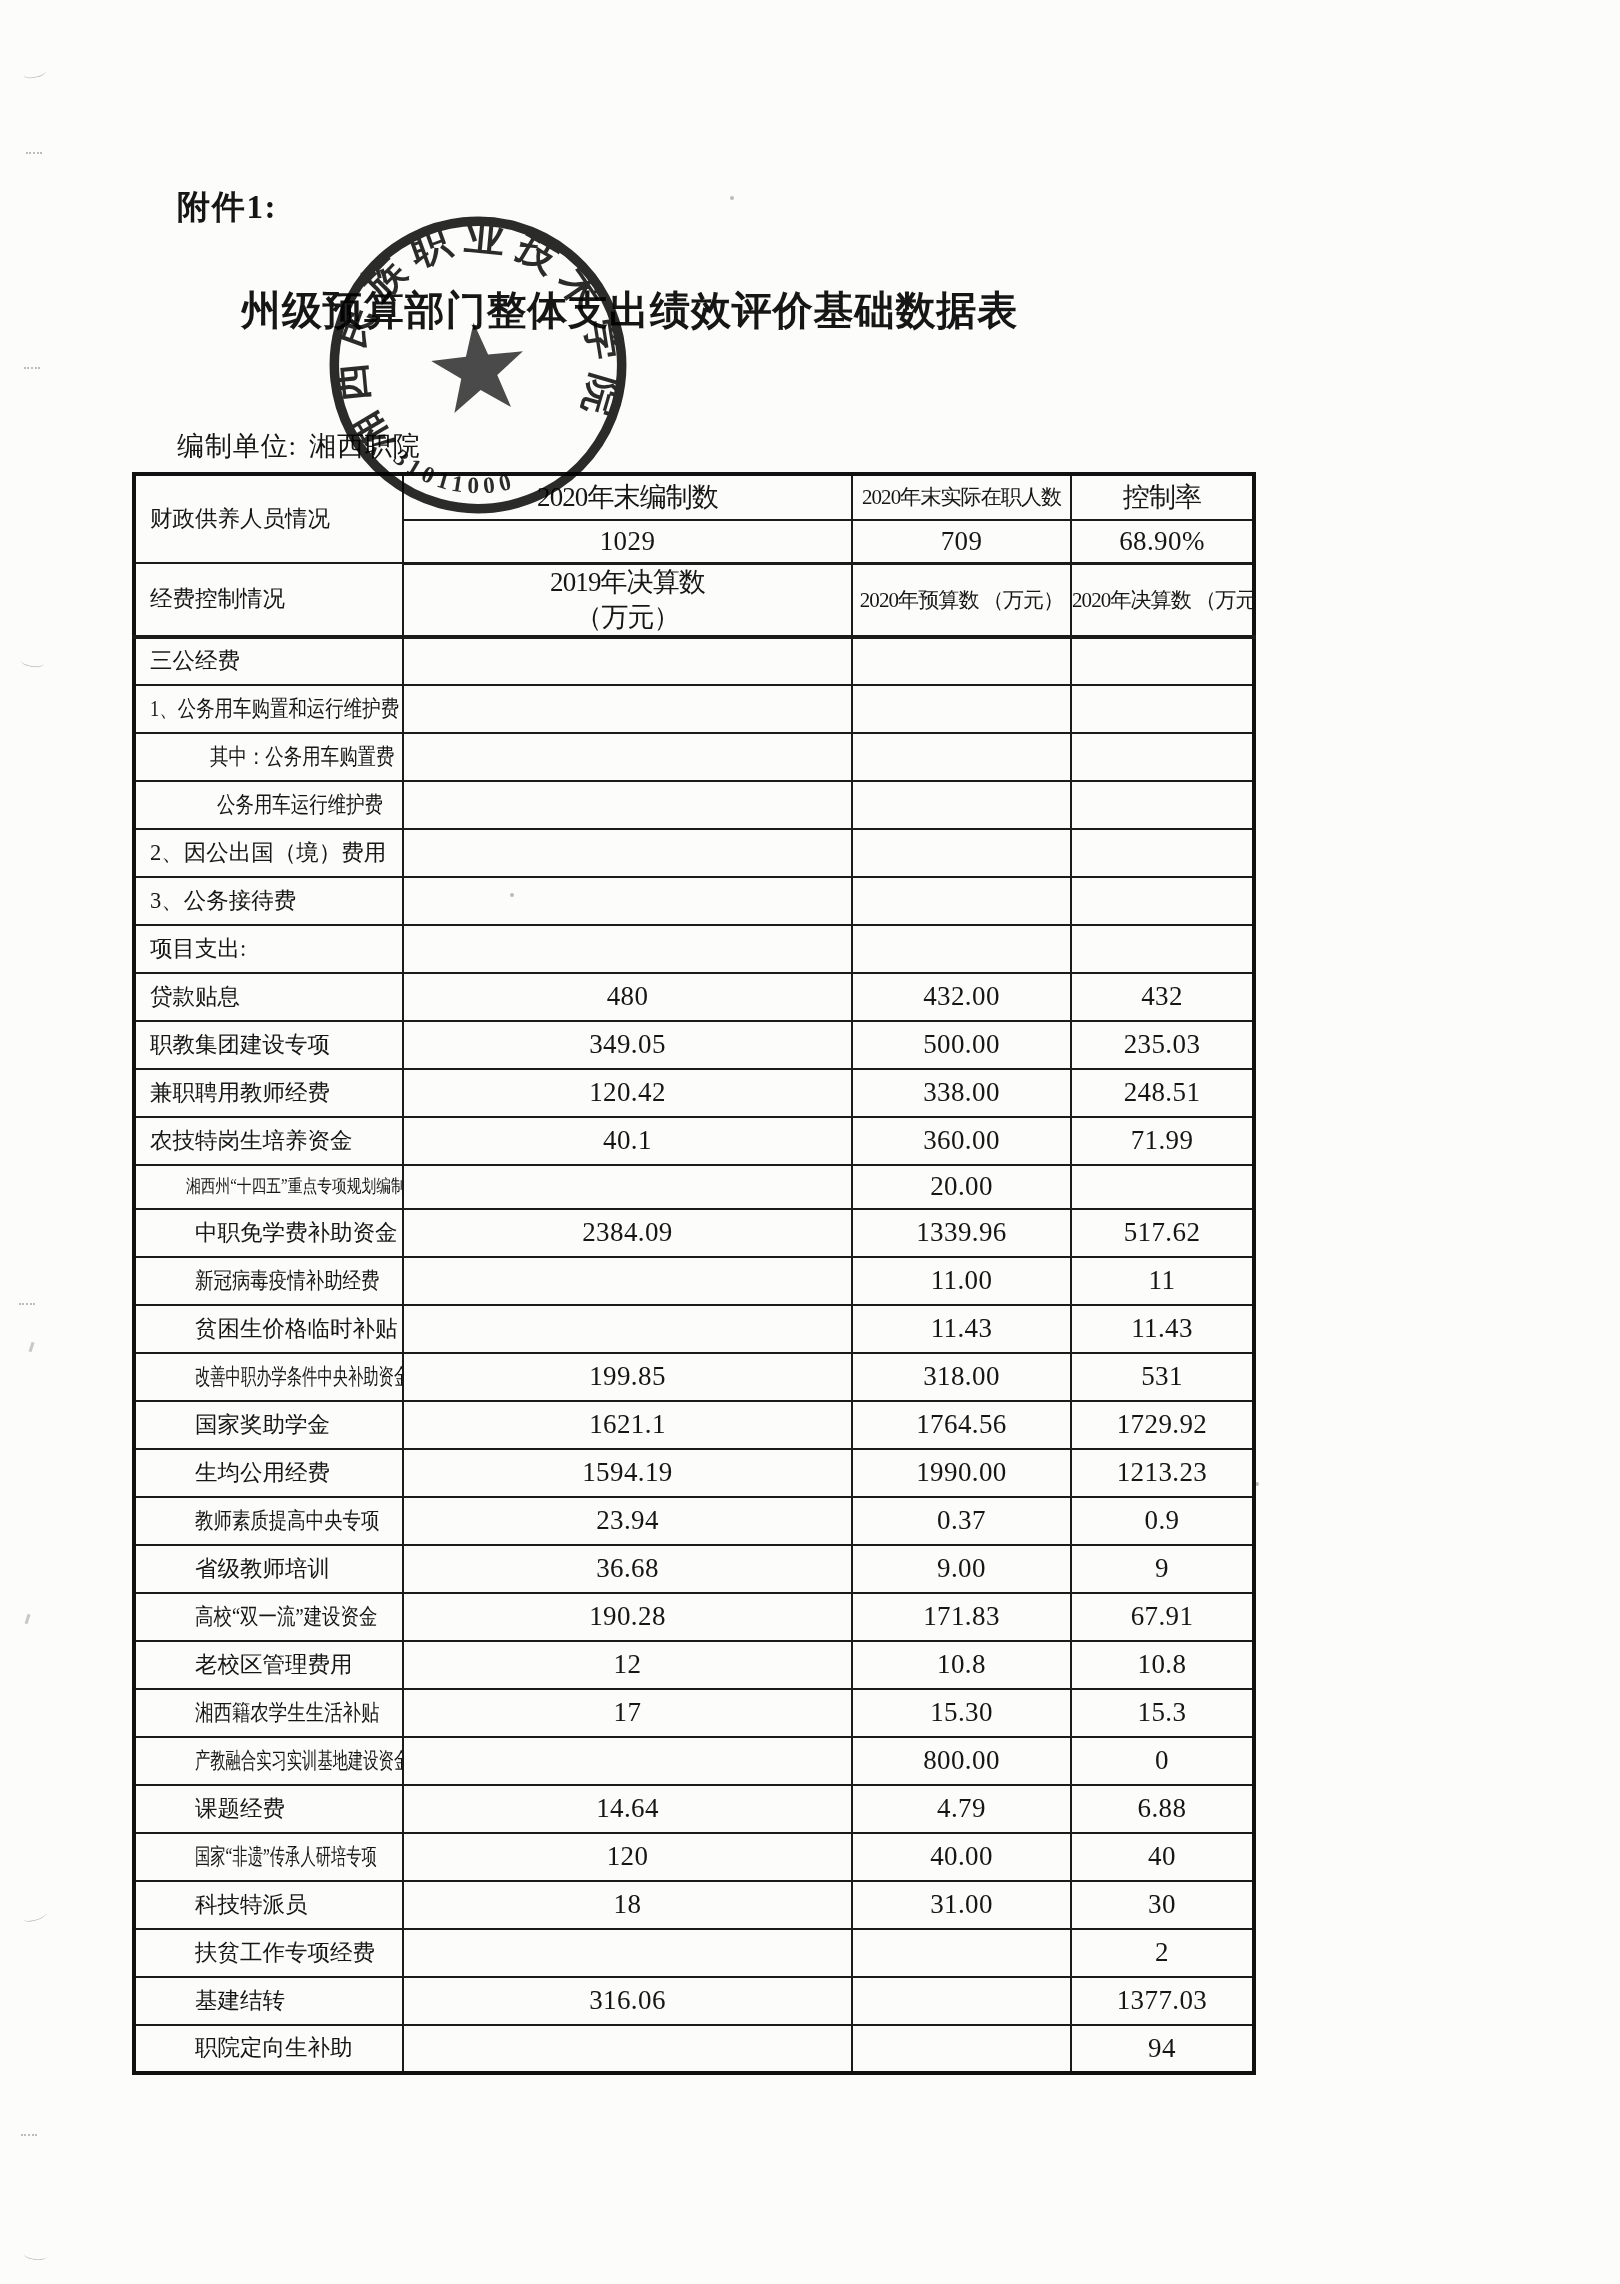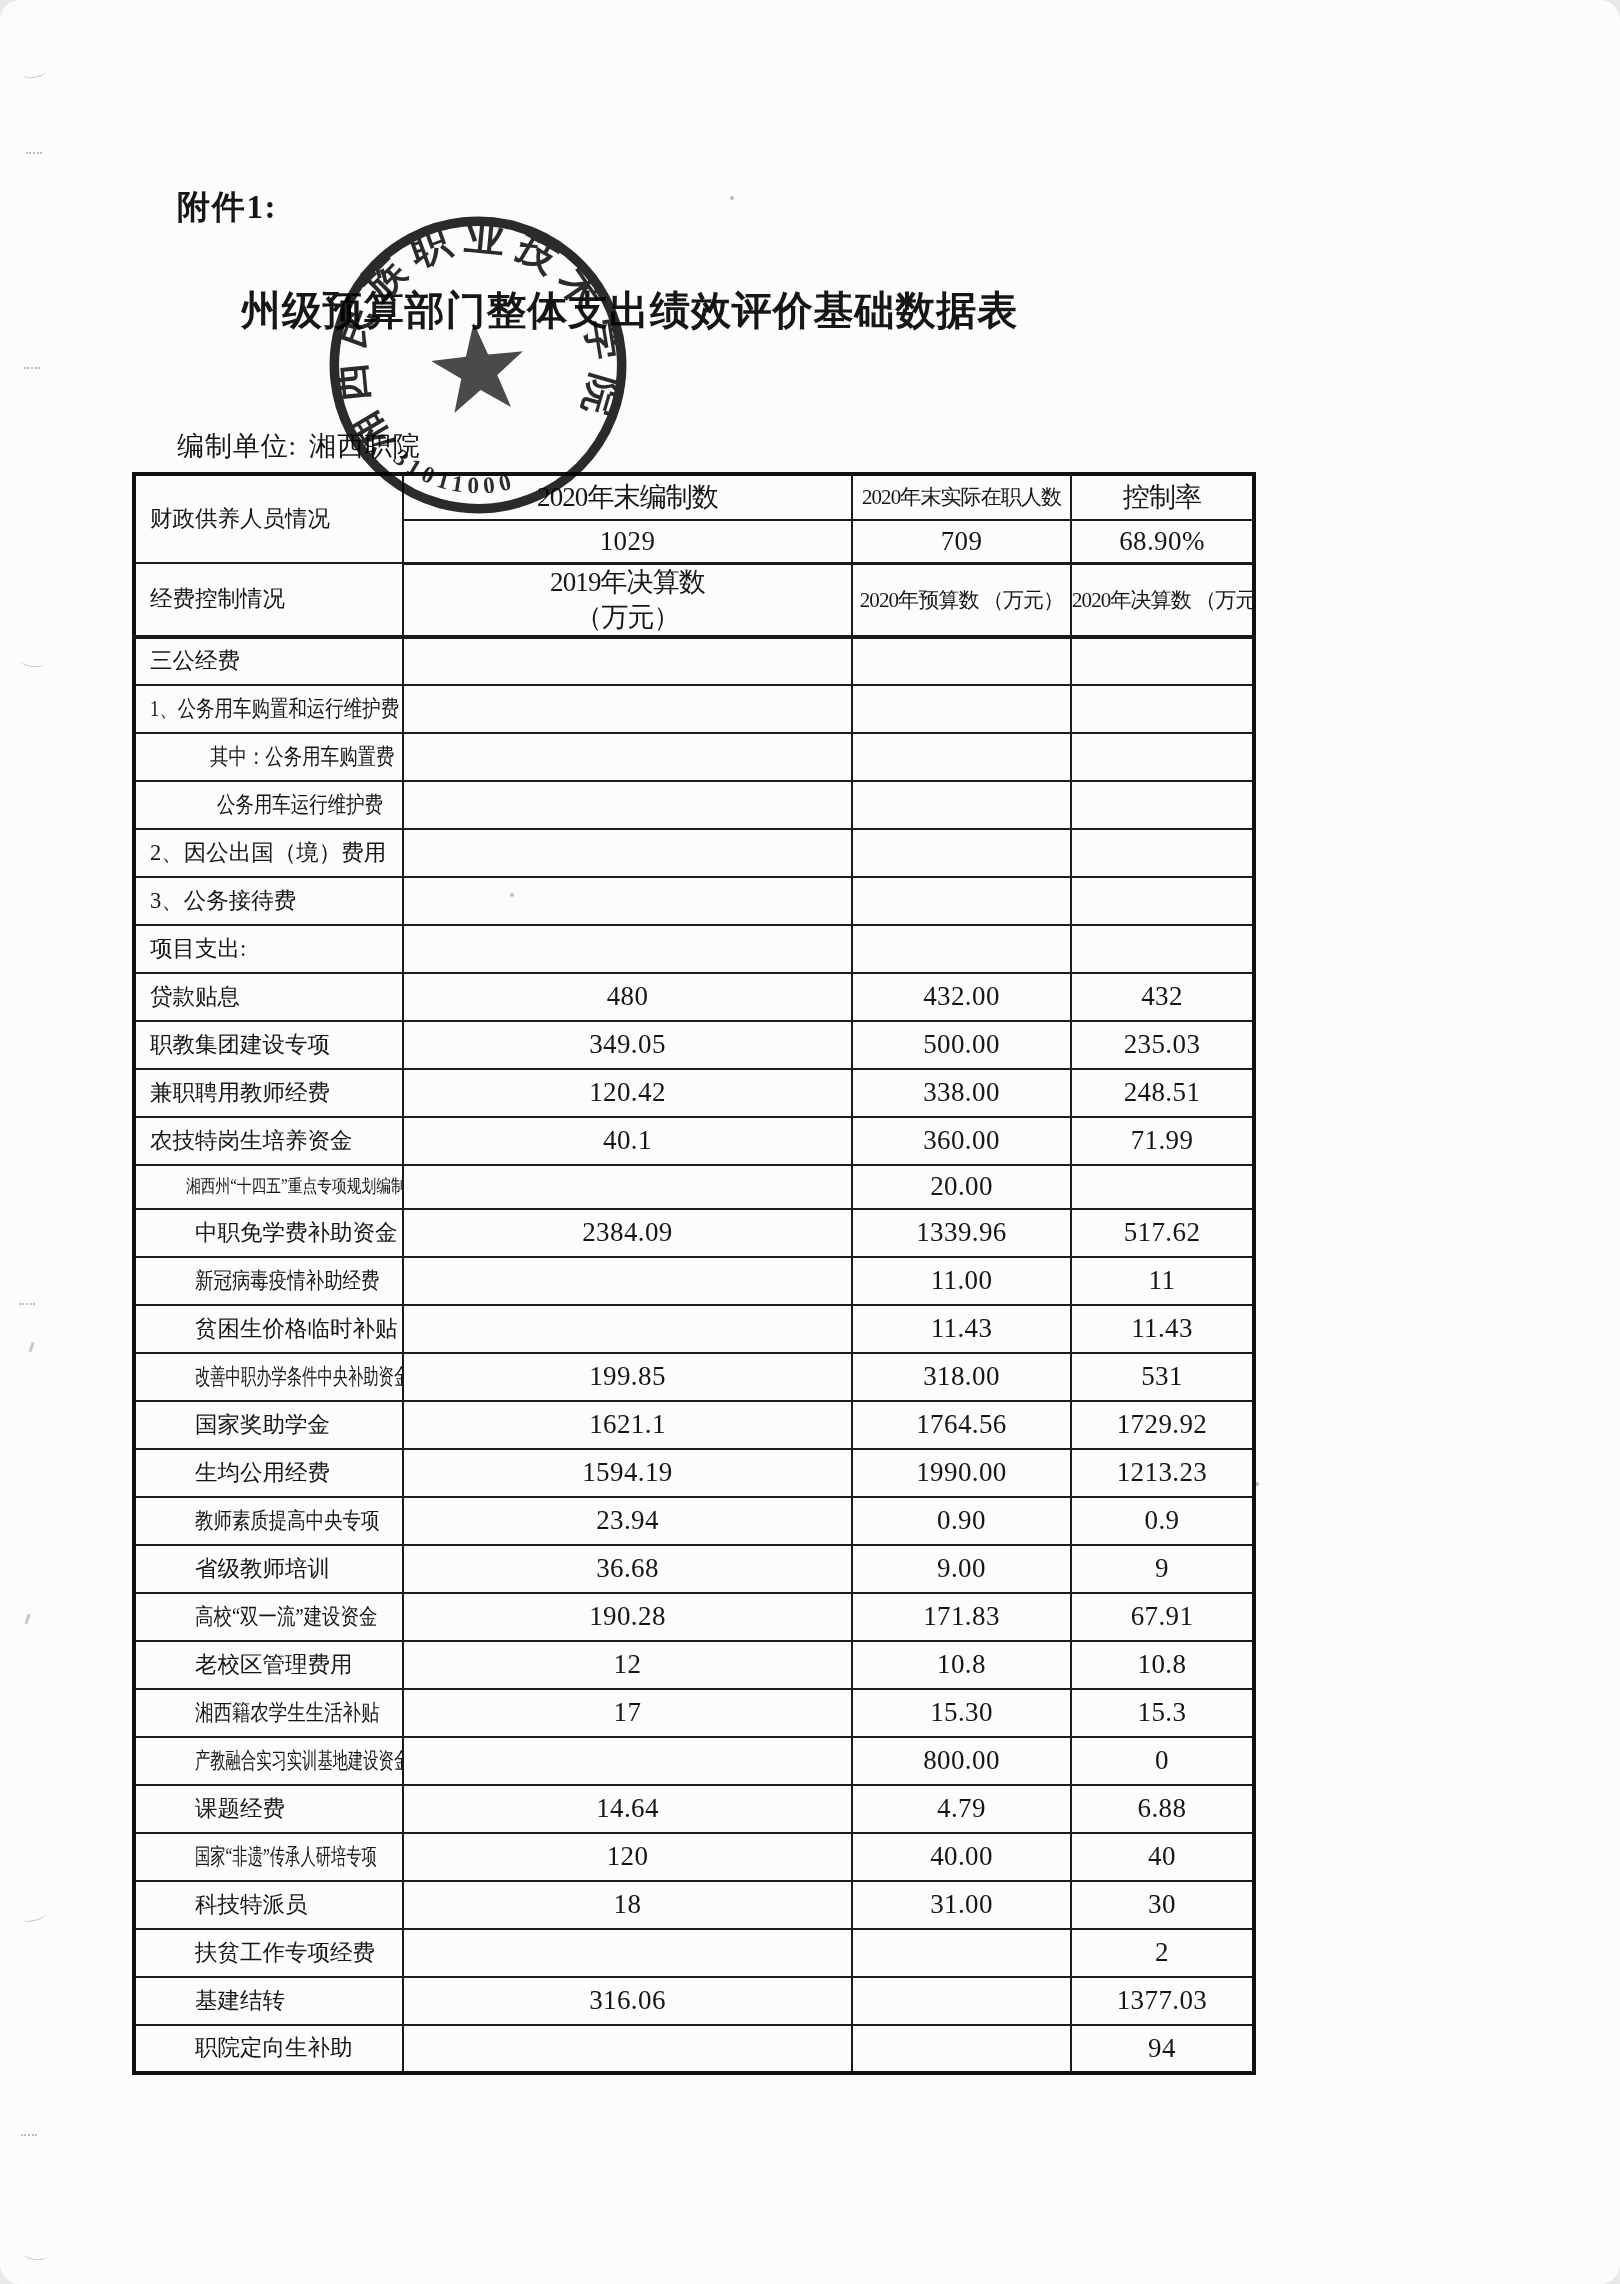--- a/index.html
+++ b/index.html
@@ -3,21 +3,20 @@
 <meta charset="utf-8">
 <style>
   html,body{margin:0;padding:0;background:#e8e8e8;}
   .page{
     position:relative;
     width:1620px;height:2284px;
     background:#fcfcfa;
     overflow:hidden;
     font-family:"Liberation Serif","DejaVu Serif",serif;
     color:#161616;
-    border-radius:20px;
   }
   
   .attachment{
     position:absolute;left:177px;top:185px;
     font-size:33px;font-weight:bold;letter-spacing:1.7px;
   }
   .doc-title{
     position:absolute;left:241px;top:283px;
     font-size:40px;font-weight:bold;letter-spacing:0.9px;white-space:nowrap;
   }
@@ -245,21 +244,21 @@
       </tr>
       <tr>
         <td class="lc ip"><span class="lbl">生均公用经费</span></td>
         <td class="vc">1594.19</td>
         <td class="vc">1990.00</td>
         <td class="vc">1213.23</td>
       </tr>
       <tr>
         <td class="lc ip"><span class="lbl sq">教师素质提高中央专项</span></td>
         <td class="vc">23.94</td>
-        <td class="vc">0.90</td>
+        <td class="vc">0.37</td>
         <td class="vc">0.9</td>
       </tr>
       <tr>
         <td class="lc ip"><span class="lbl">省级教师培训</span></td>
         <td class="vc">36.68</td>
         <td class="vc">9.00</td>
         <td class="vc">9</td>
       </tr>
       <tr>
         <td class="lc ip"><span class="lbl sq">高校“双一流”建设资金</span></td>

